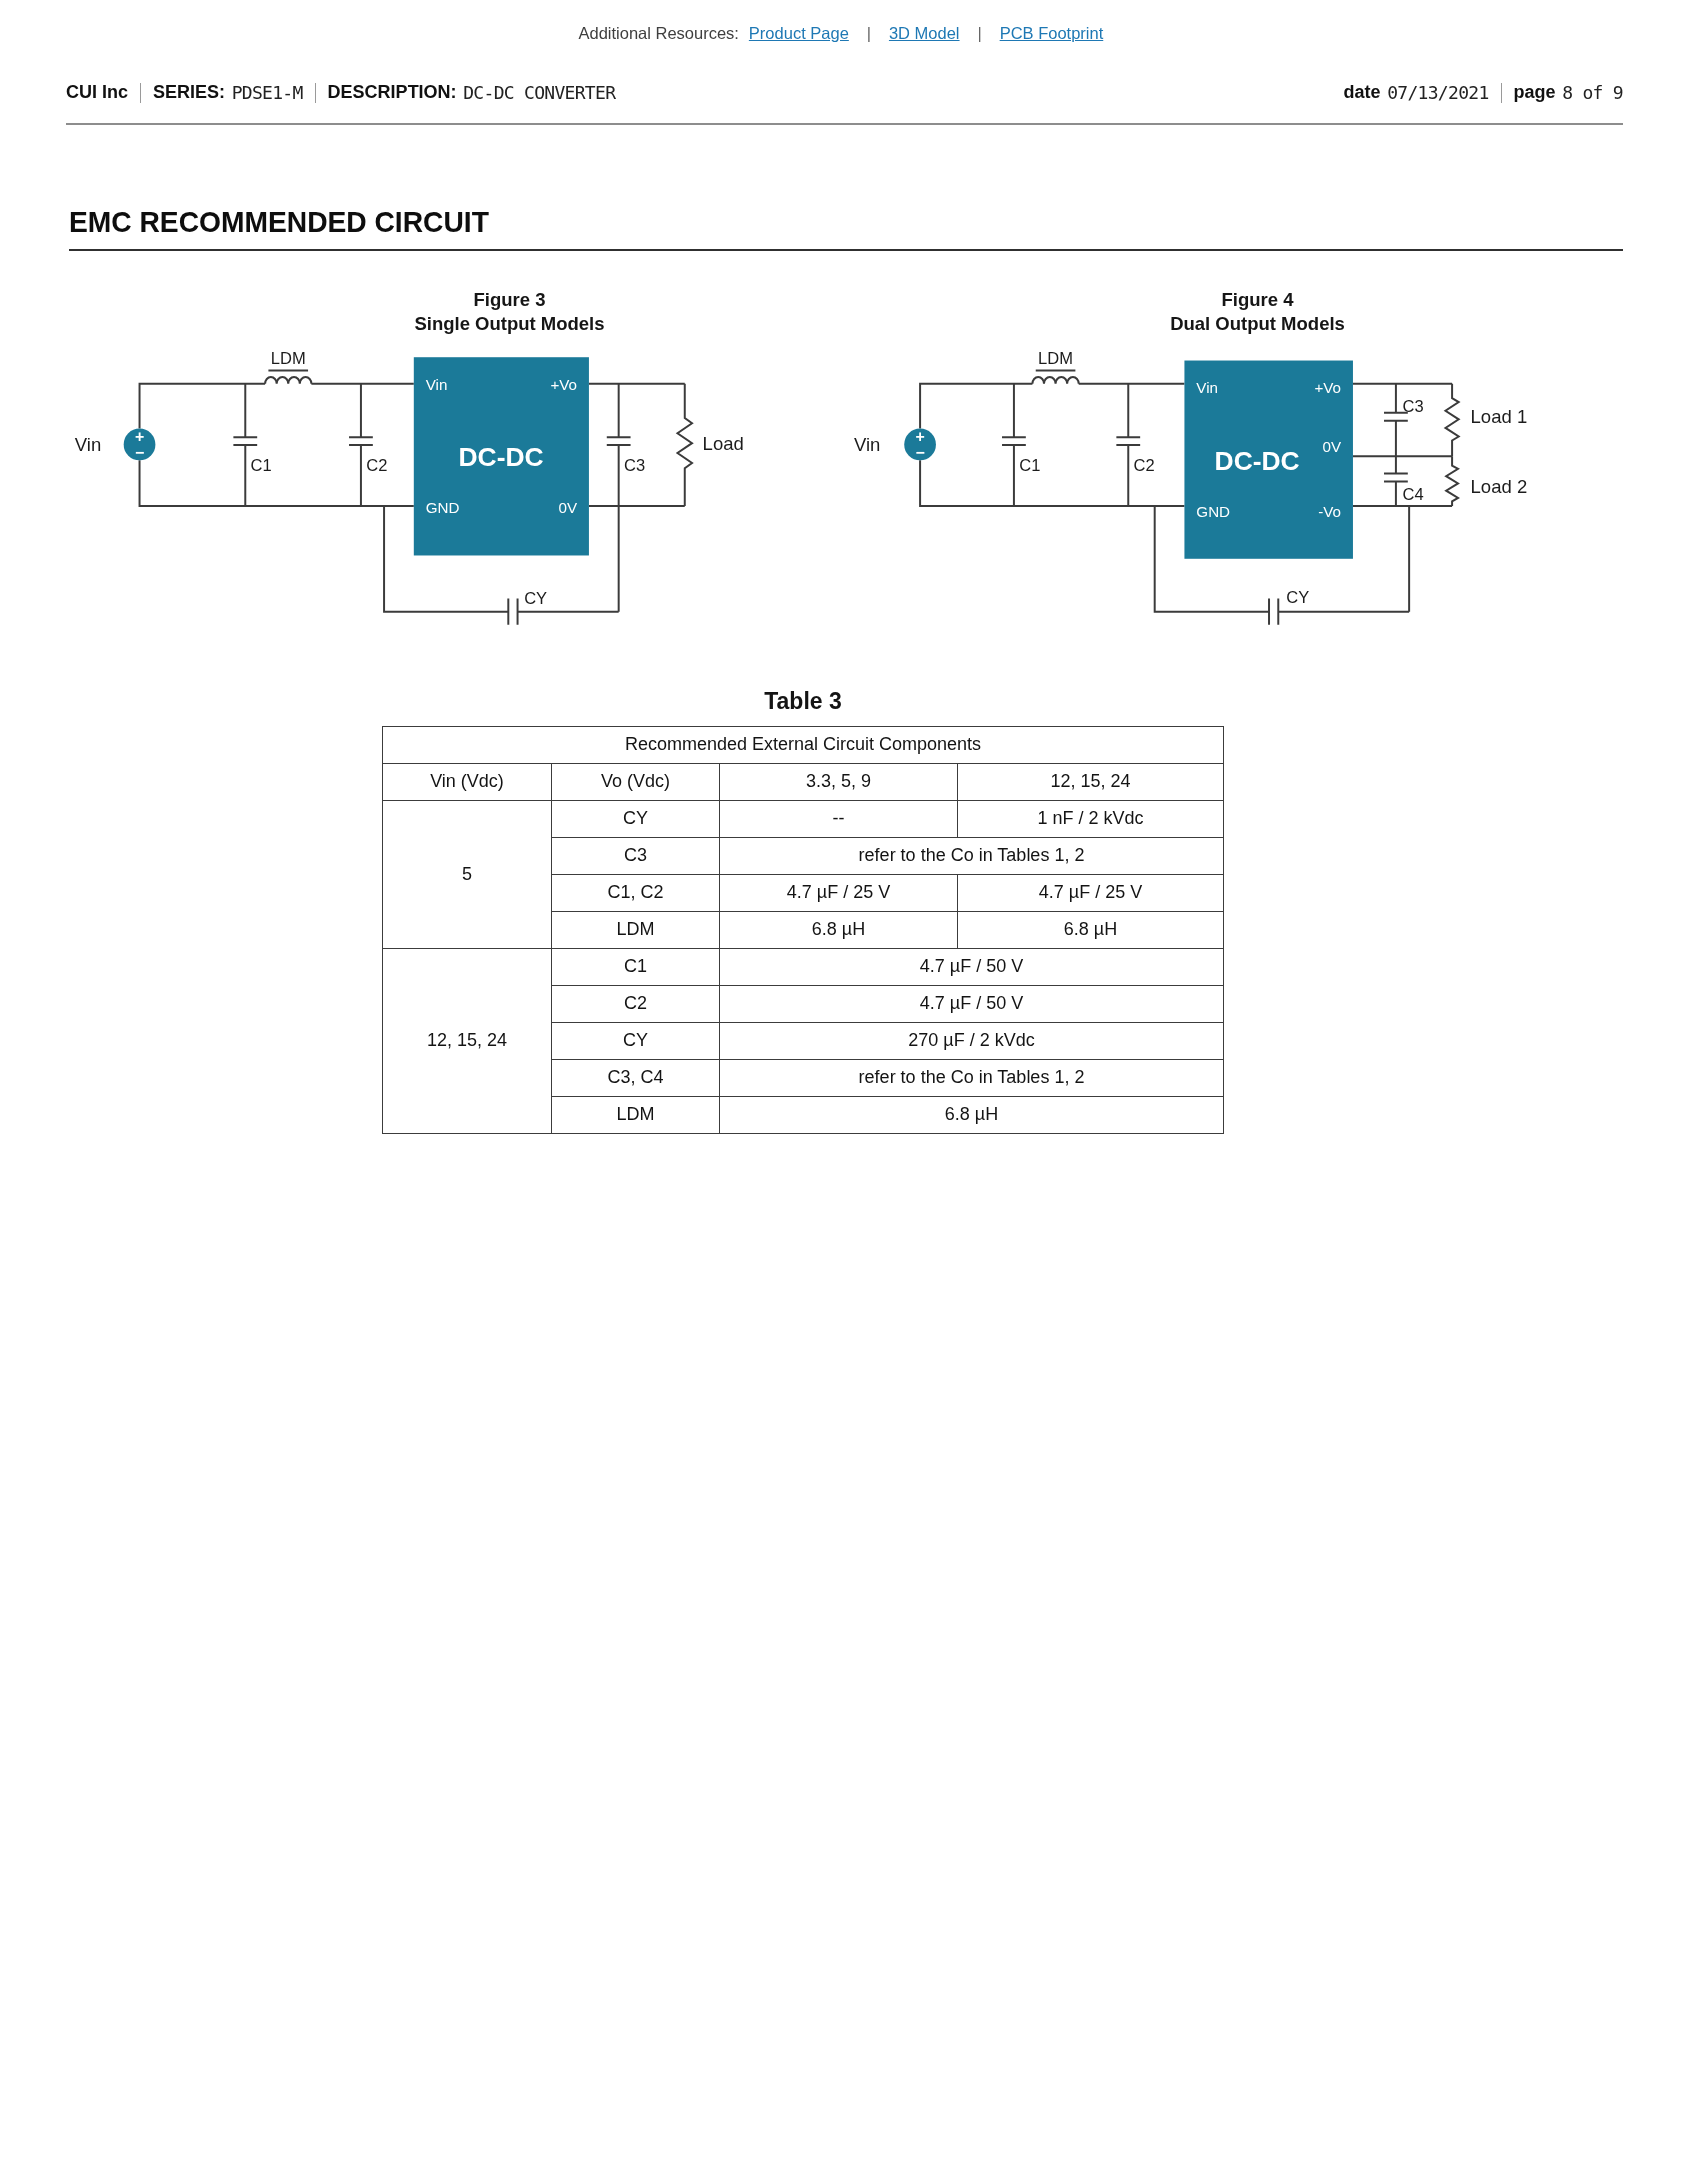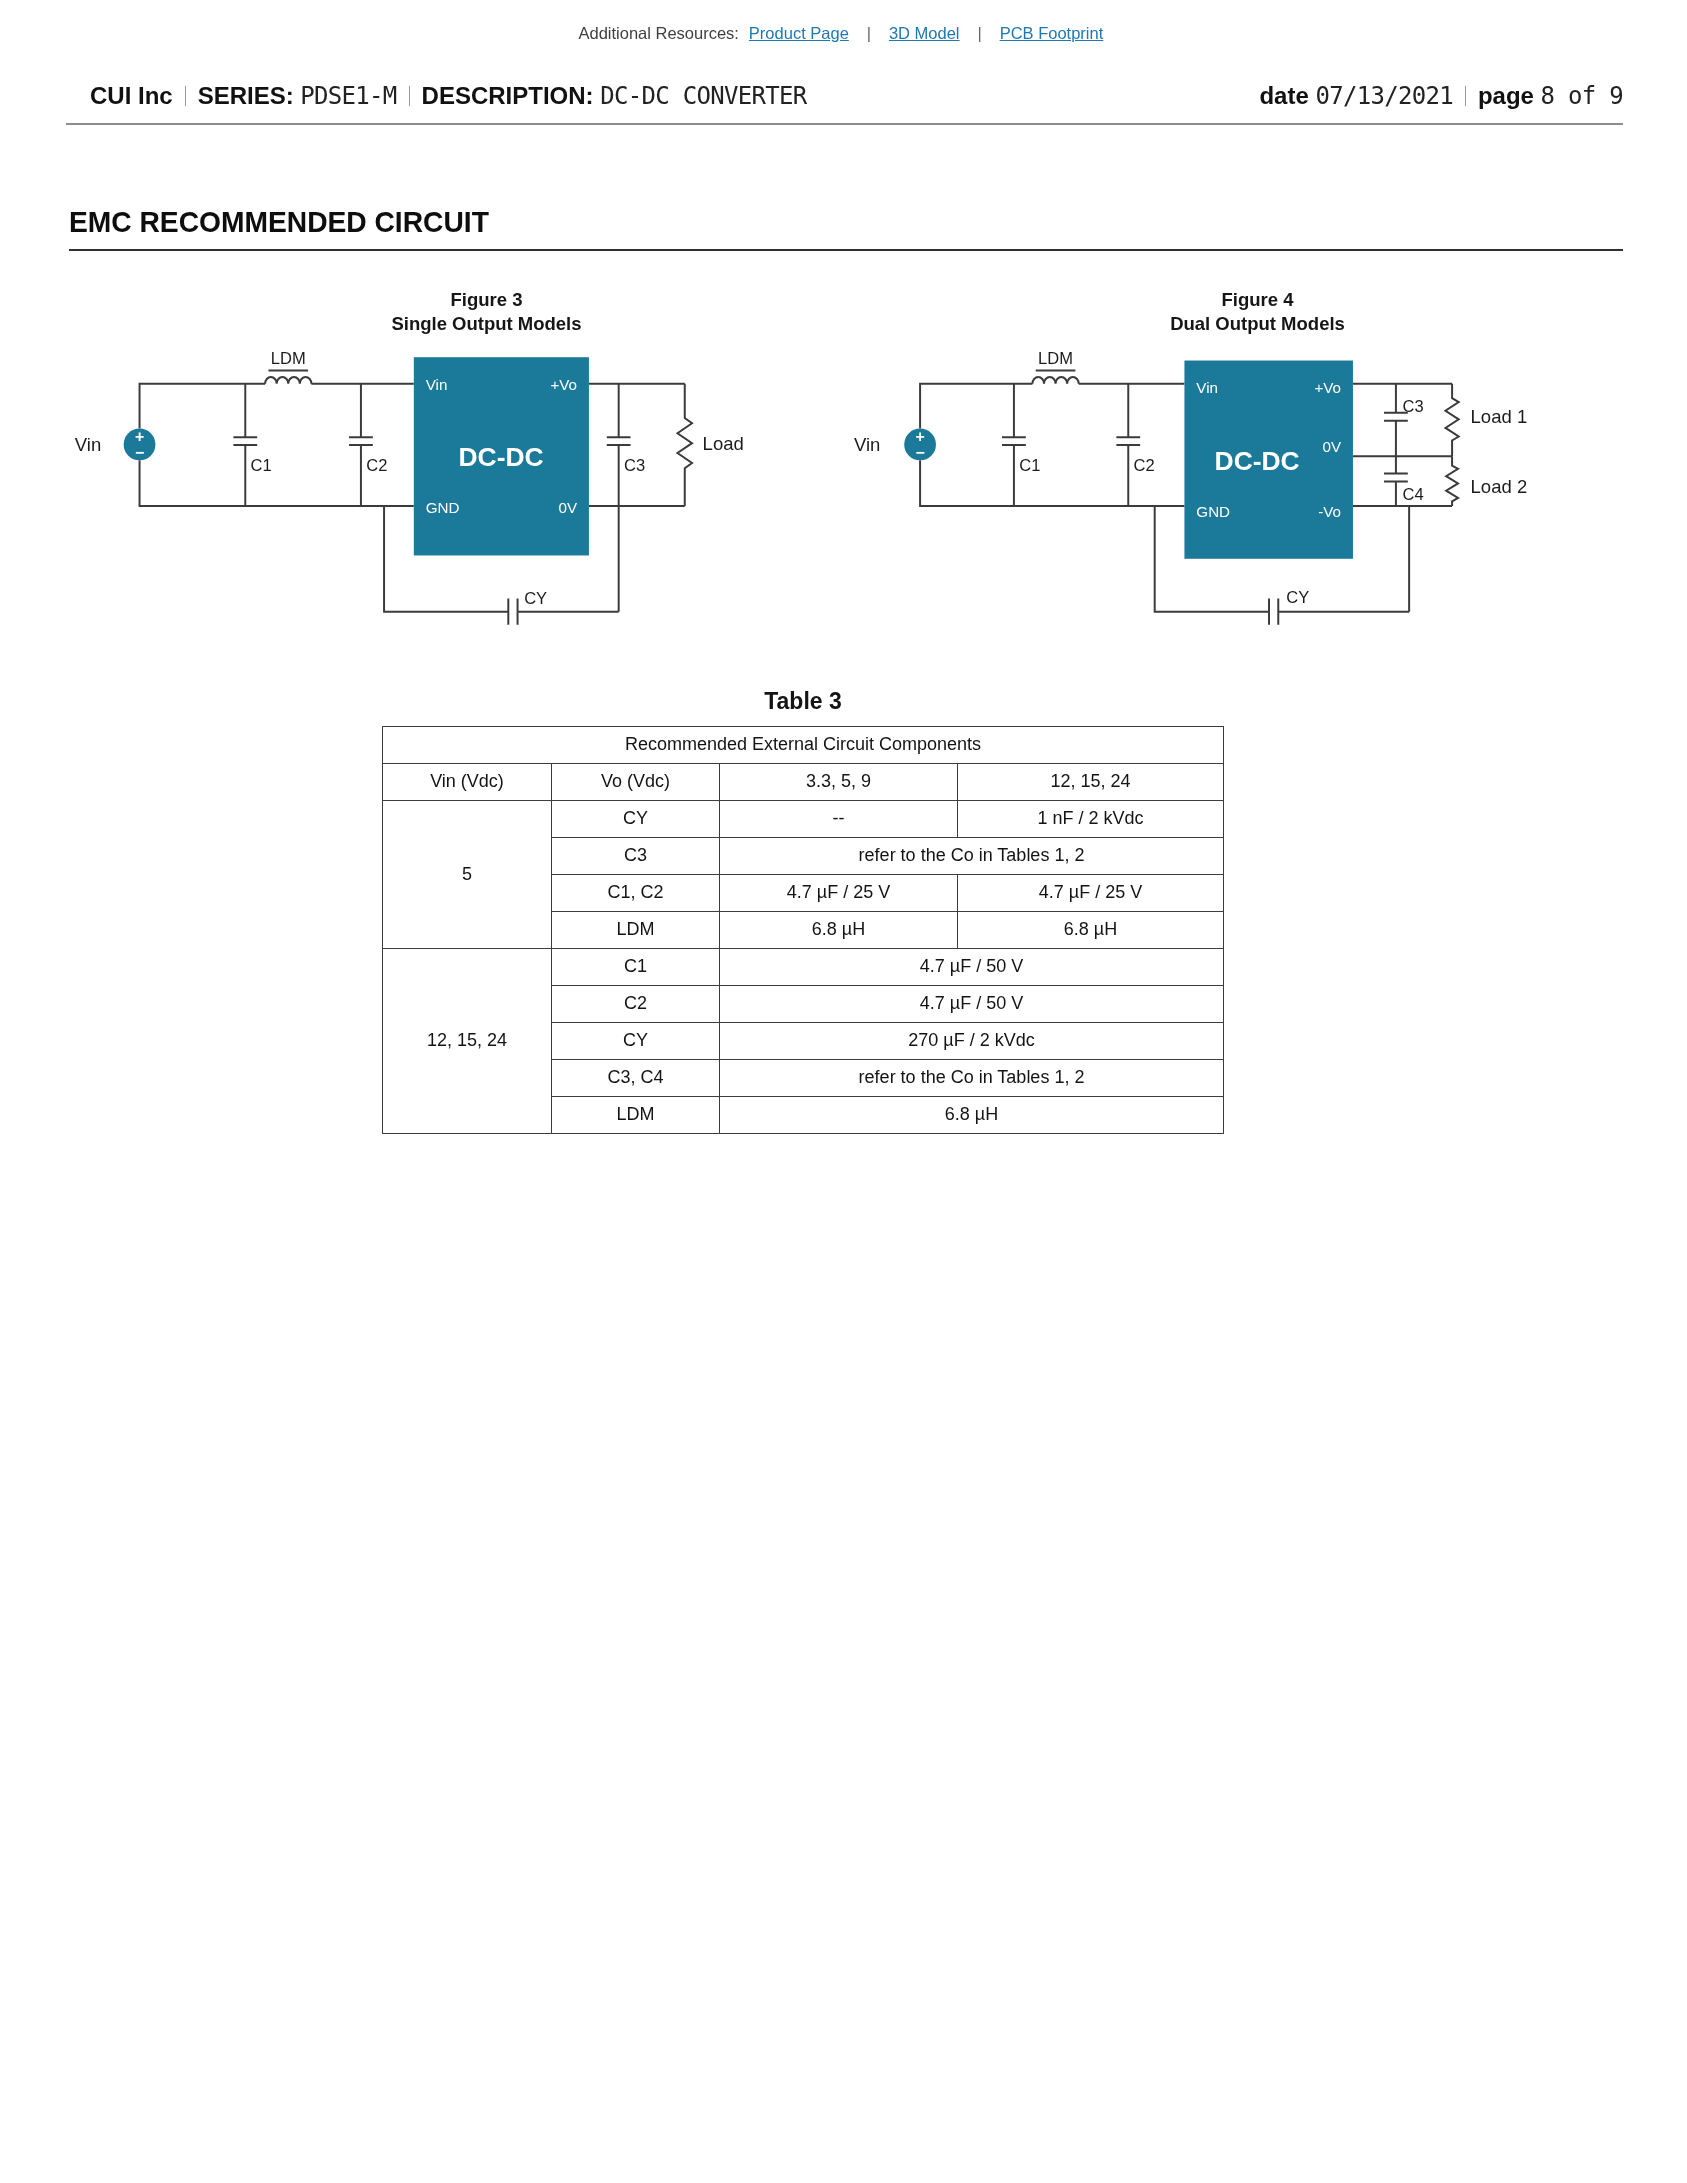--- a/index.html
+++ b/index.html
@@ -9,36 +9,36 @@
   }
 
   
   .resources { position:absolute; top:24px; left:0; width:100%; text-align:center;
                font-size:16.5px; color:#3f3f3f; }
   .resources a { color:#1e78b4; text-decoration:underline; margin:0 5.3px; cursor:pointer; }
   .resources .sep { color:#666; margin:0 8px; }
 
   
   .hdr { position:absolute; top:82px; left:66px; right:64px; display:flex;
-         justify-content:space-between; align-items:center; font-size:24px; color:#1d1d1d;margin-left:24px; }
+         justify-content:space-between; align-items:center; font-size:18px; color:#1d1d1d; }
   .hdr .grp { display:flex; align-items:center; }
   .hdr .lab { font-weight:bold; color:#111; }
   .hdr .val { font-family:"DejaVu Sans Mono", monospace; margin-left:6.6px; letter-spacing:-0.7px; color:#222; }
   .hdr .bar { width:0; height:20px; border-left:1.3px solid #9a9a9a; margin:0 12px; }
   .hdr-rule { position:absolute; top:123px; left:66px; right:64px; border-top:2px solid #8d8d8d; }
 
   
   .sec-title { position:absolute; top:205px; left:69px; font-size:30px; font-weight:bold;
                color:#0e0e0e; transform:scaleX(0.94); transform-origin:left top; }
   .sec-rule { position:absolute; top:249px; left:69px; right:64px; border-top:2px solid #303030; }
 
   
   .fig-title { position:absolute; width:397px; text-align:center; font-size:18.5px;
                font-weight:bold; line-height:24px; color:#161616; }
-  #fig3-title { left:288px; top:288px; }
+  #fig3-title { left:311px; top:288px; }
   #fig4-title { left:1059px; top:288px; }
 
   svg.circuit { position:absolute; }
   #fig3-svg { left:60px; top:344px; }
   #fig4-svg { left:827px; top:344px; }
   svg .wire { stroke:#3b3b3b; stroke-width:3; fill:none; }
   svg .lbl  { font-size:25px; fill:#1c1c1c; }
   svg .big  { font-size:28px; }
   svg .pin  { font-size:23px; fill:#ffffff; }
   svg .blockname { font-size:40px; font-weight:bold; fill:#ffffff; }

